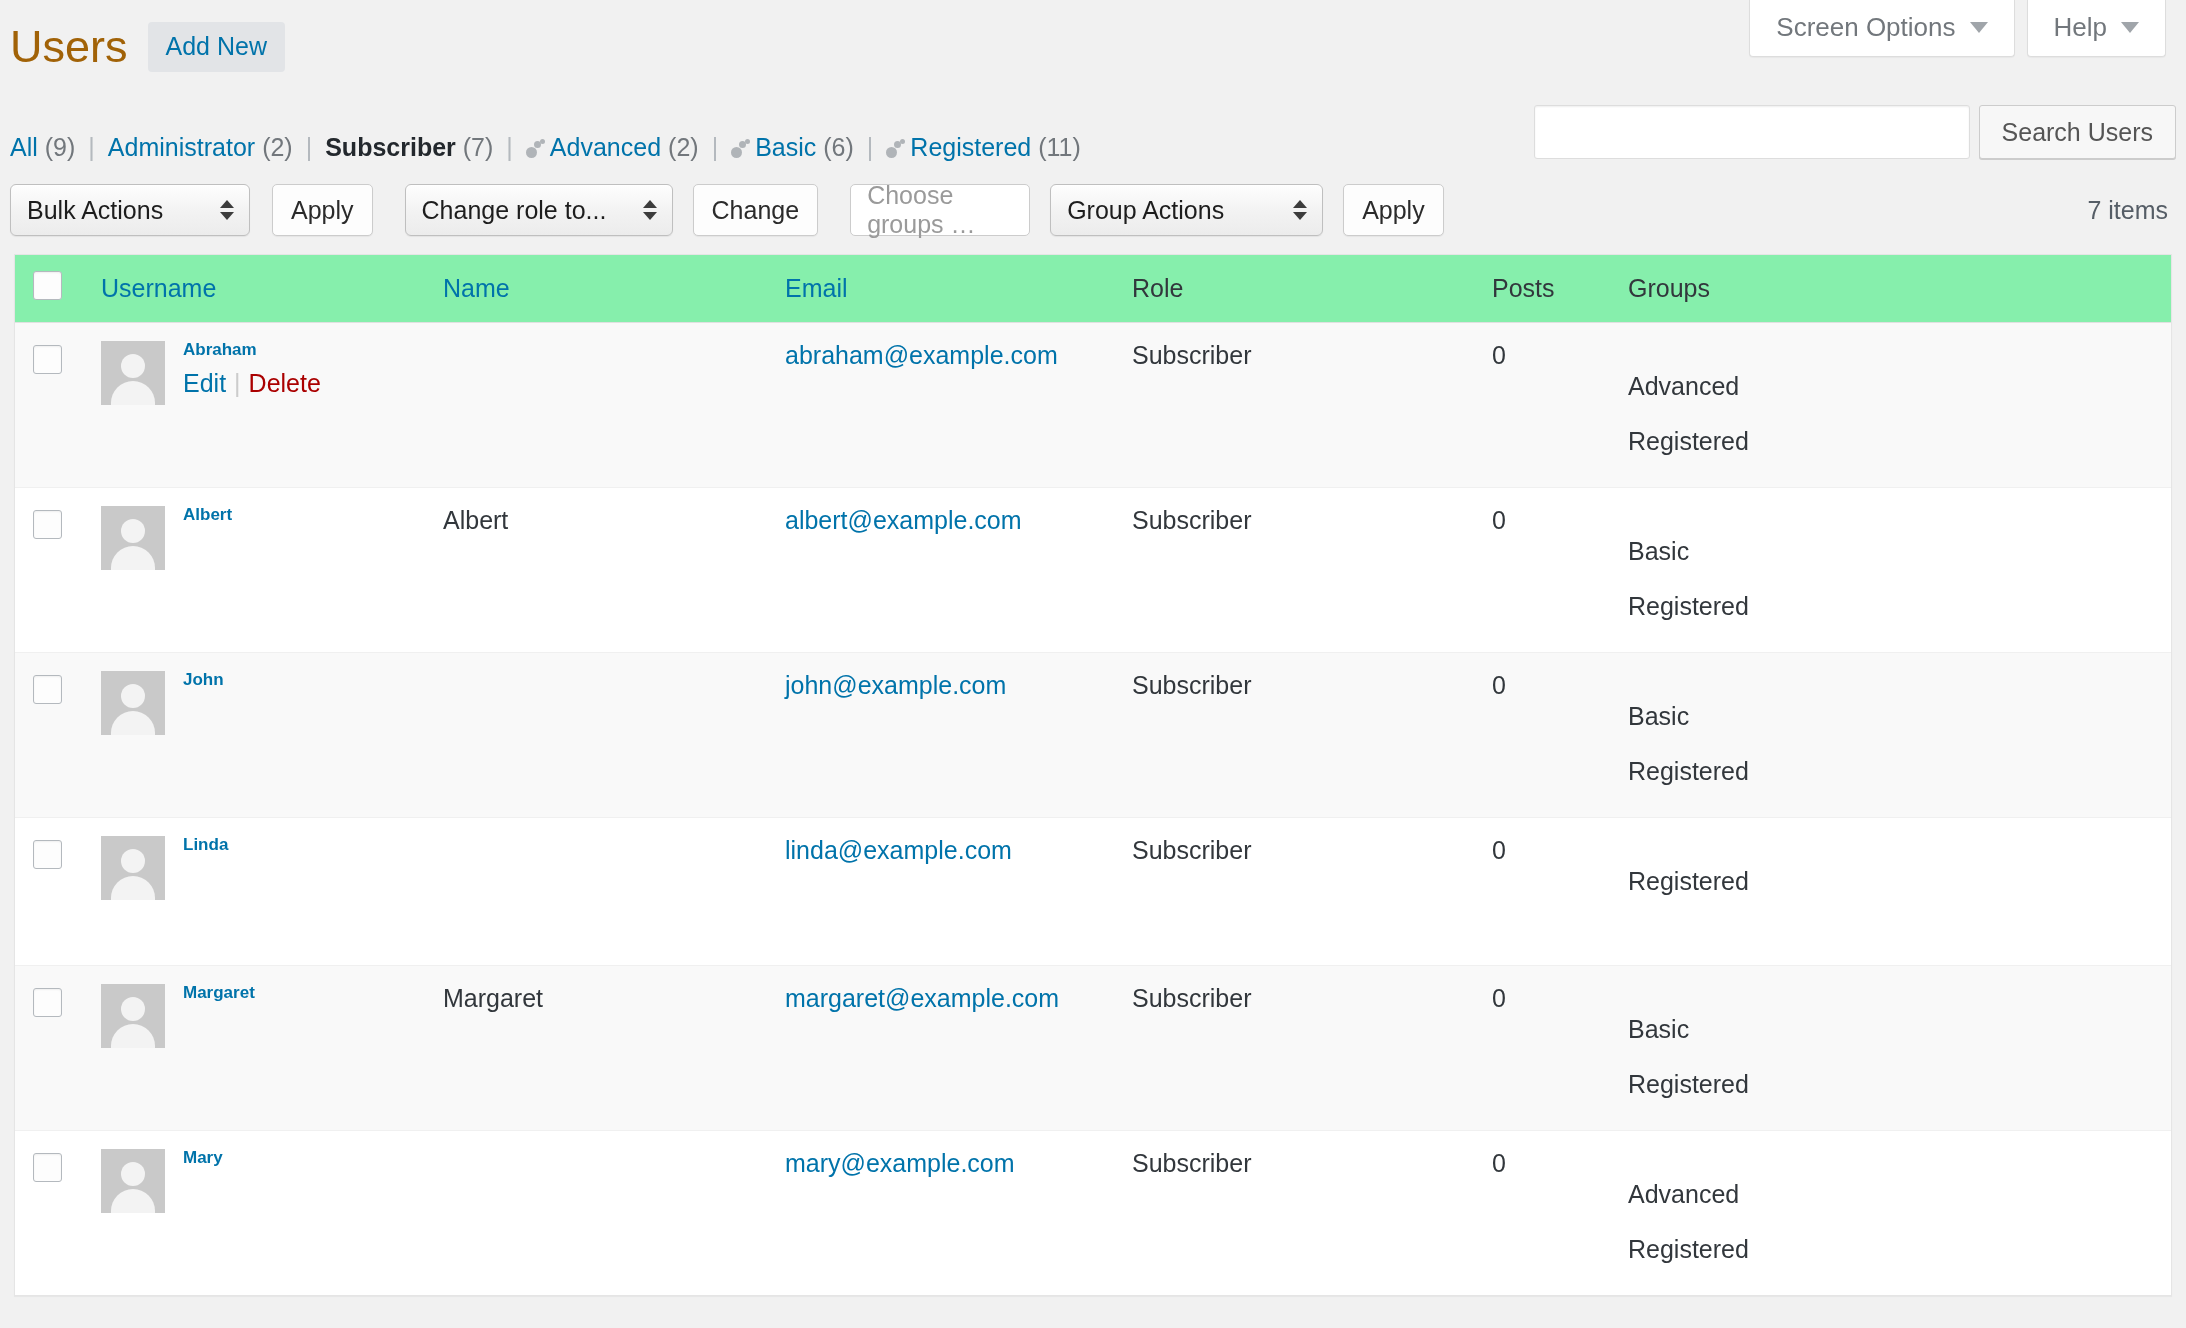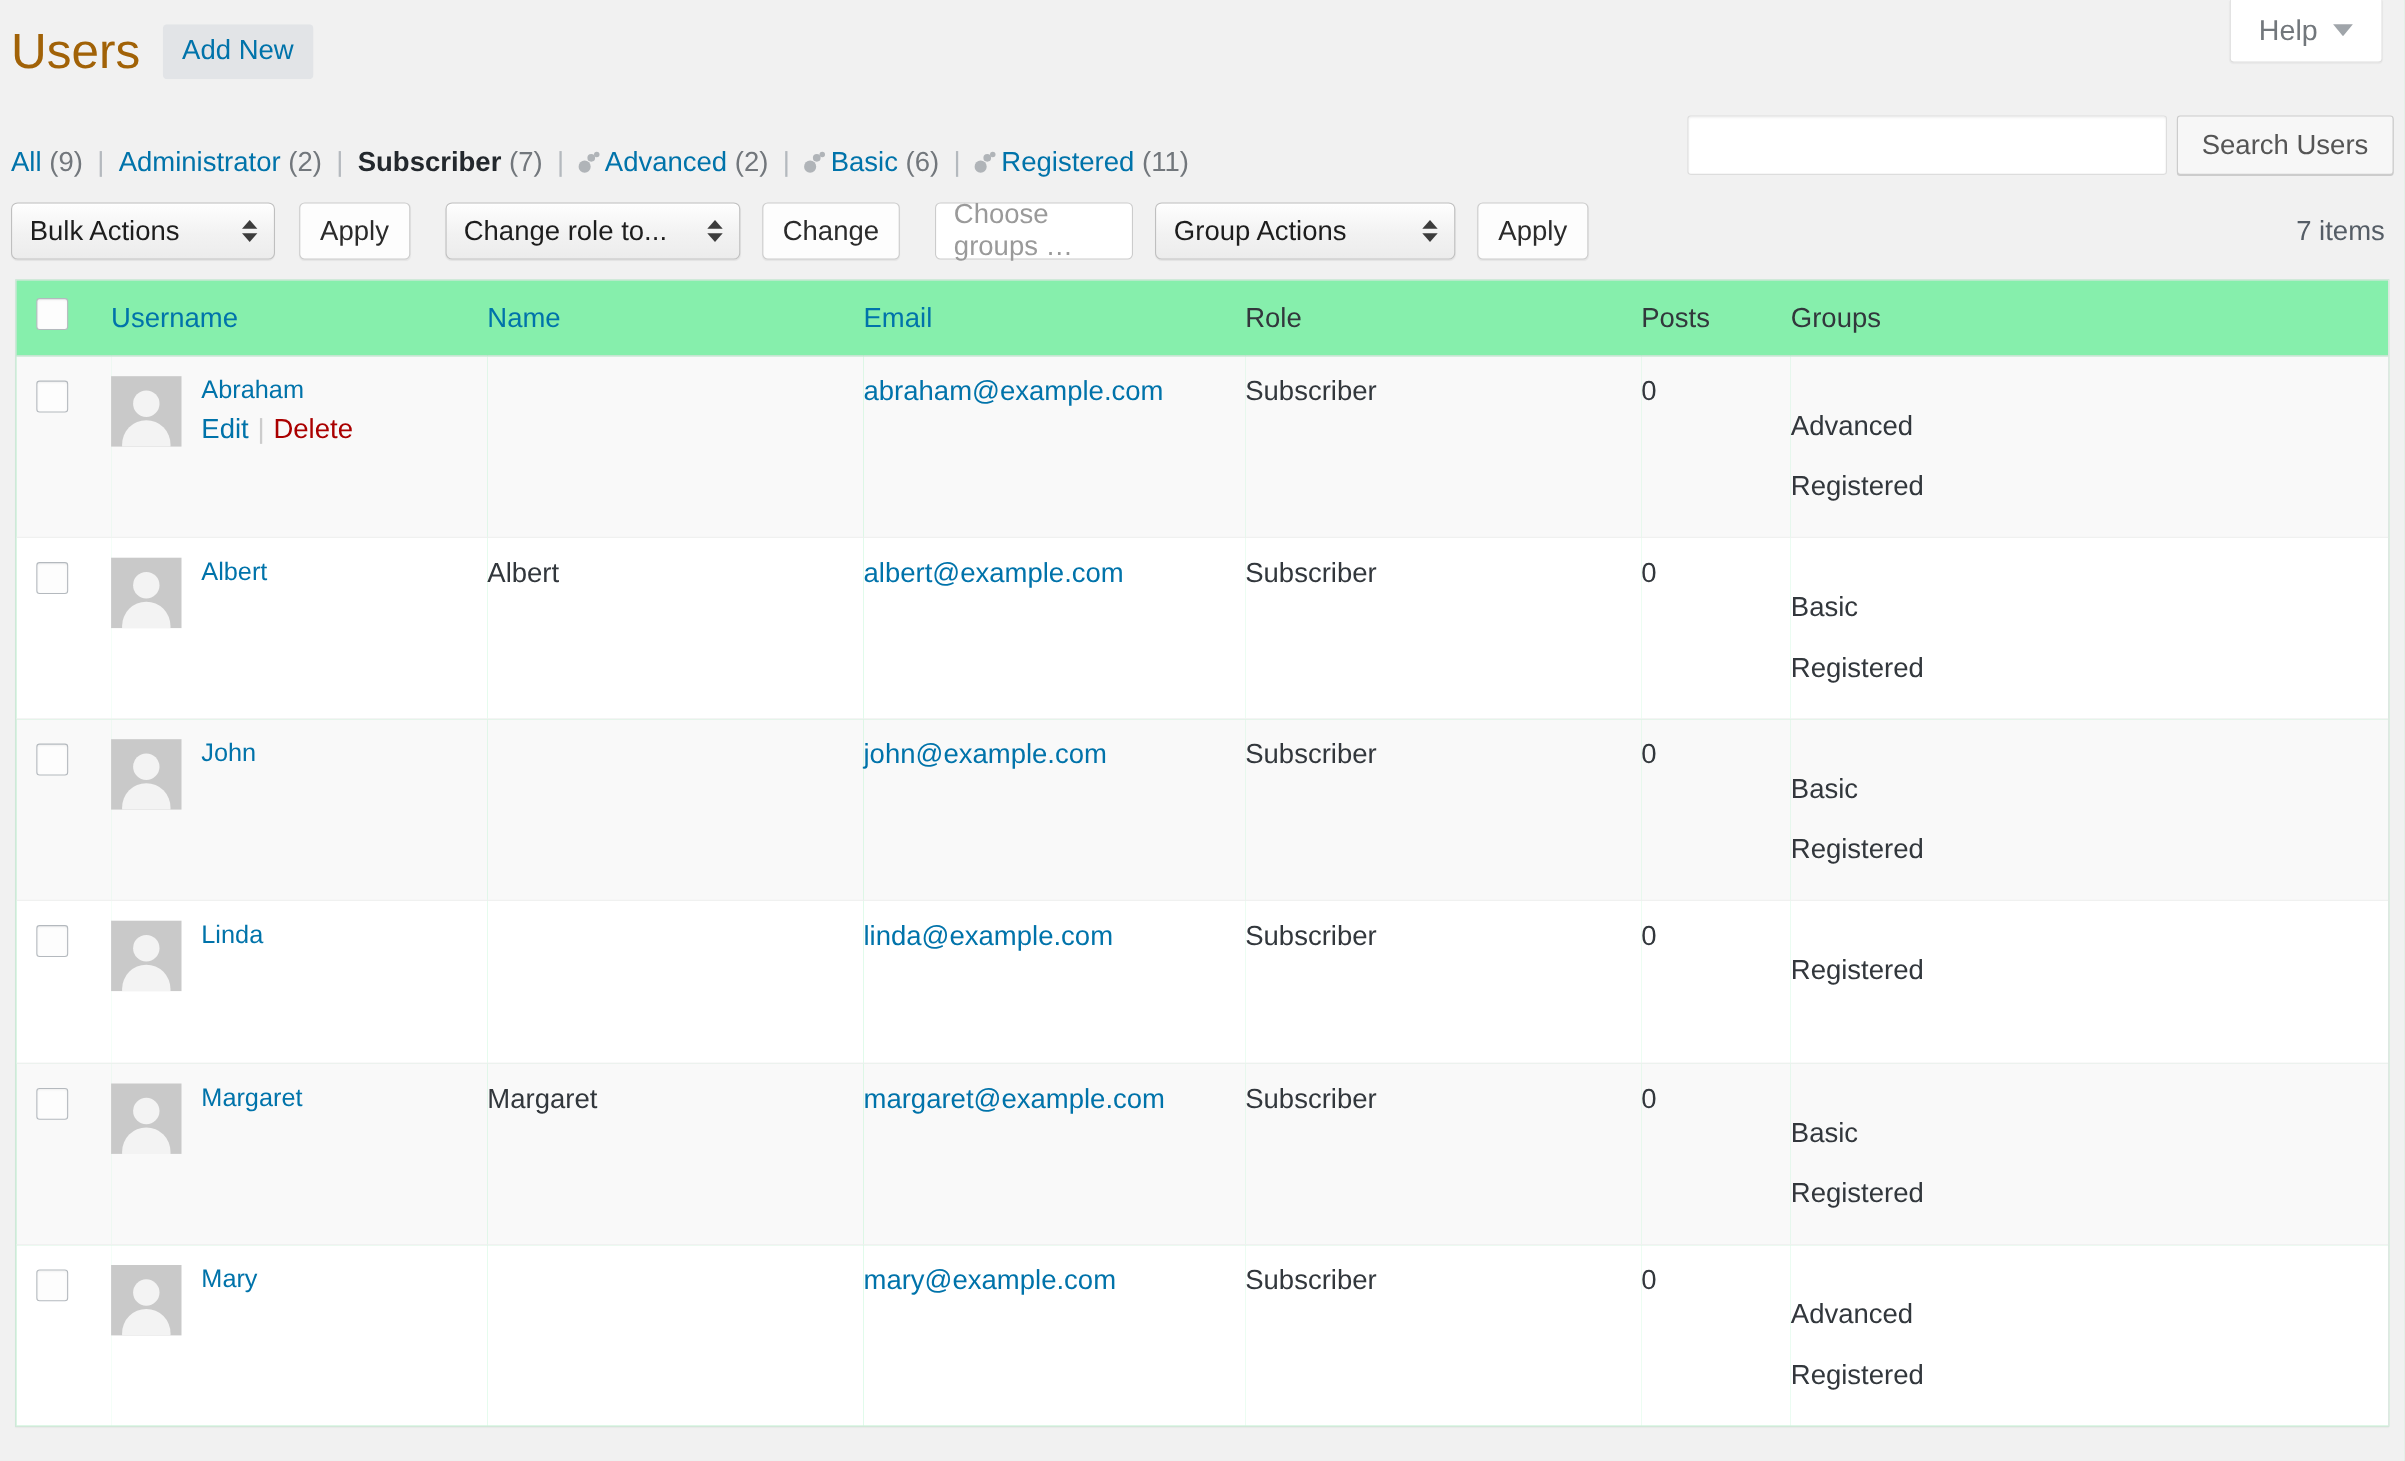--- a/index.html
+++ b/index.html
@@ -330,23 +330,23 @@
     position: absolute;
     width: 44px;
     height: 38px;
     border-radius: 22px 22px 0 0;
     background: #f3f3f3;
     left: 10px;
     top: 40px;
   }
   .uname {
     color: #0073aa;
-    font-weight: 400;
+    font-weight: 700;
     text-decoration: none;
-    font-size: 23px;
+    font-size: 17px;
     line-height: 1.05;
     display: block;
     cursor: pointer;
   }
   .row-actions {
     font-size: 25px;
     color: #b4b9be;
     margin-top: 11px;
     line-height: 1.1;
   }
@@ -367,20 +367,24 @@
   .groups-cell div { white-space: nowrap; }
 
   .plain-text { color: #32373c; }
 </style>
 </head>
 <body>
 
 <div id="screen">
 
   <div class="meta-bar">
+    <div class="meta-btn">
+      <span>Screen Options</span>
+      <span class="caret-down"></span>
+    </div>
     <div class="meta-btn">
       <span>Help</span>
       <span class="caret-down"></span>
     </div>
   </div>
 
   <div class="page-head">
     <h1 class="page-title">Users</h1>
     <a class="add-new-btn">Add New</a>
   </div>

